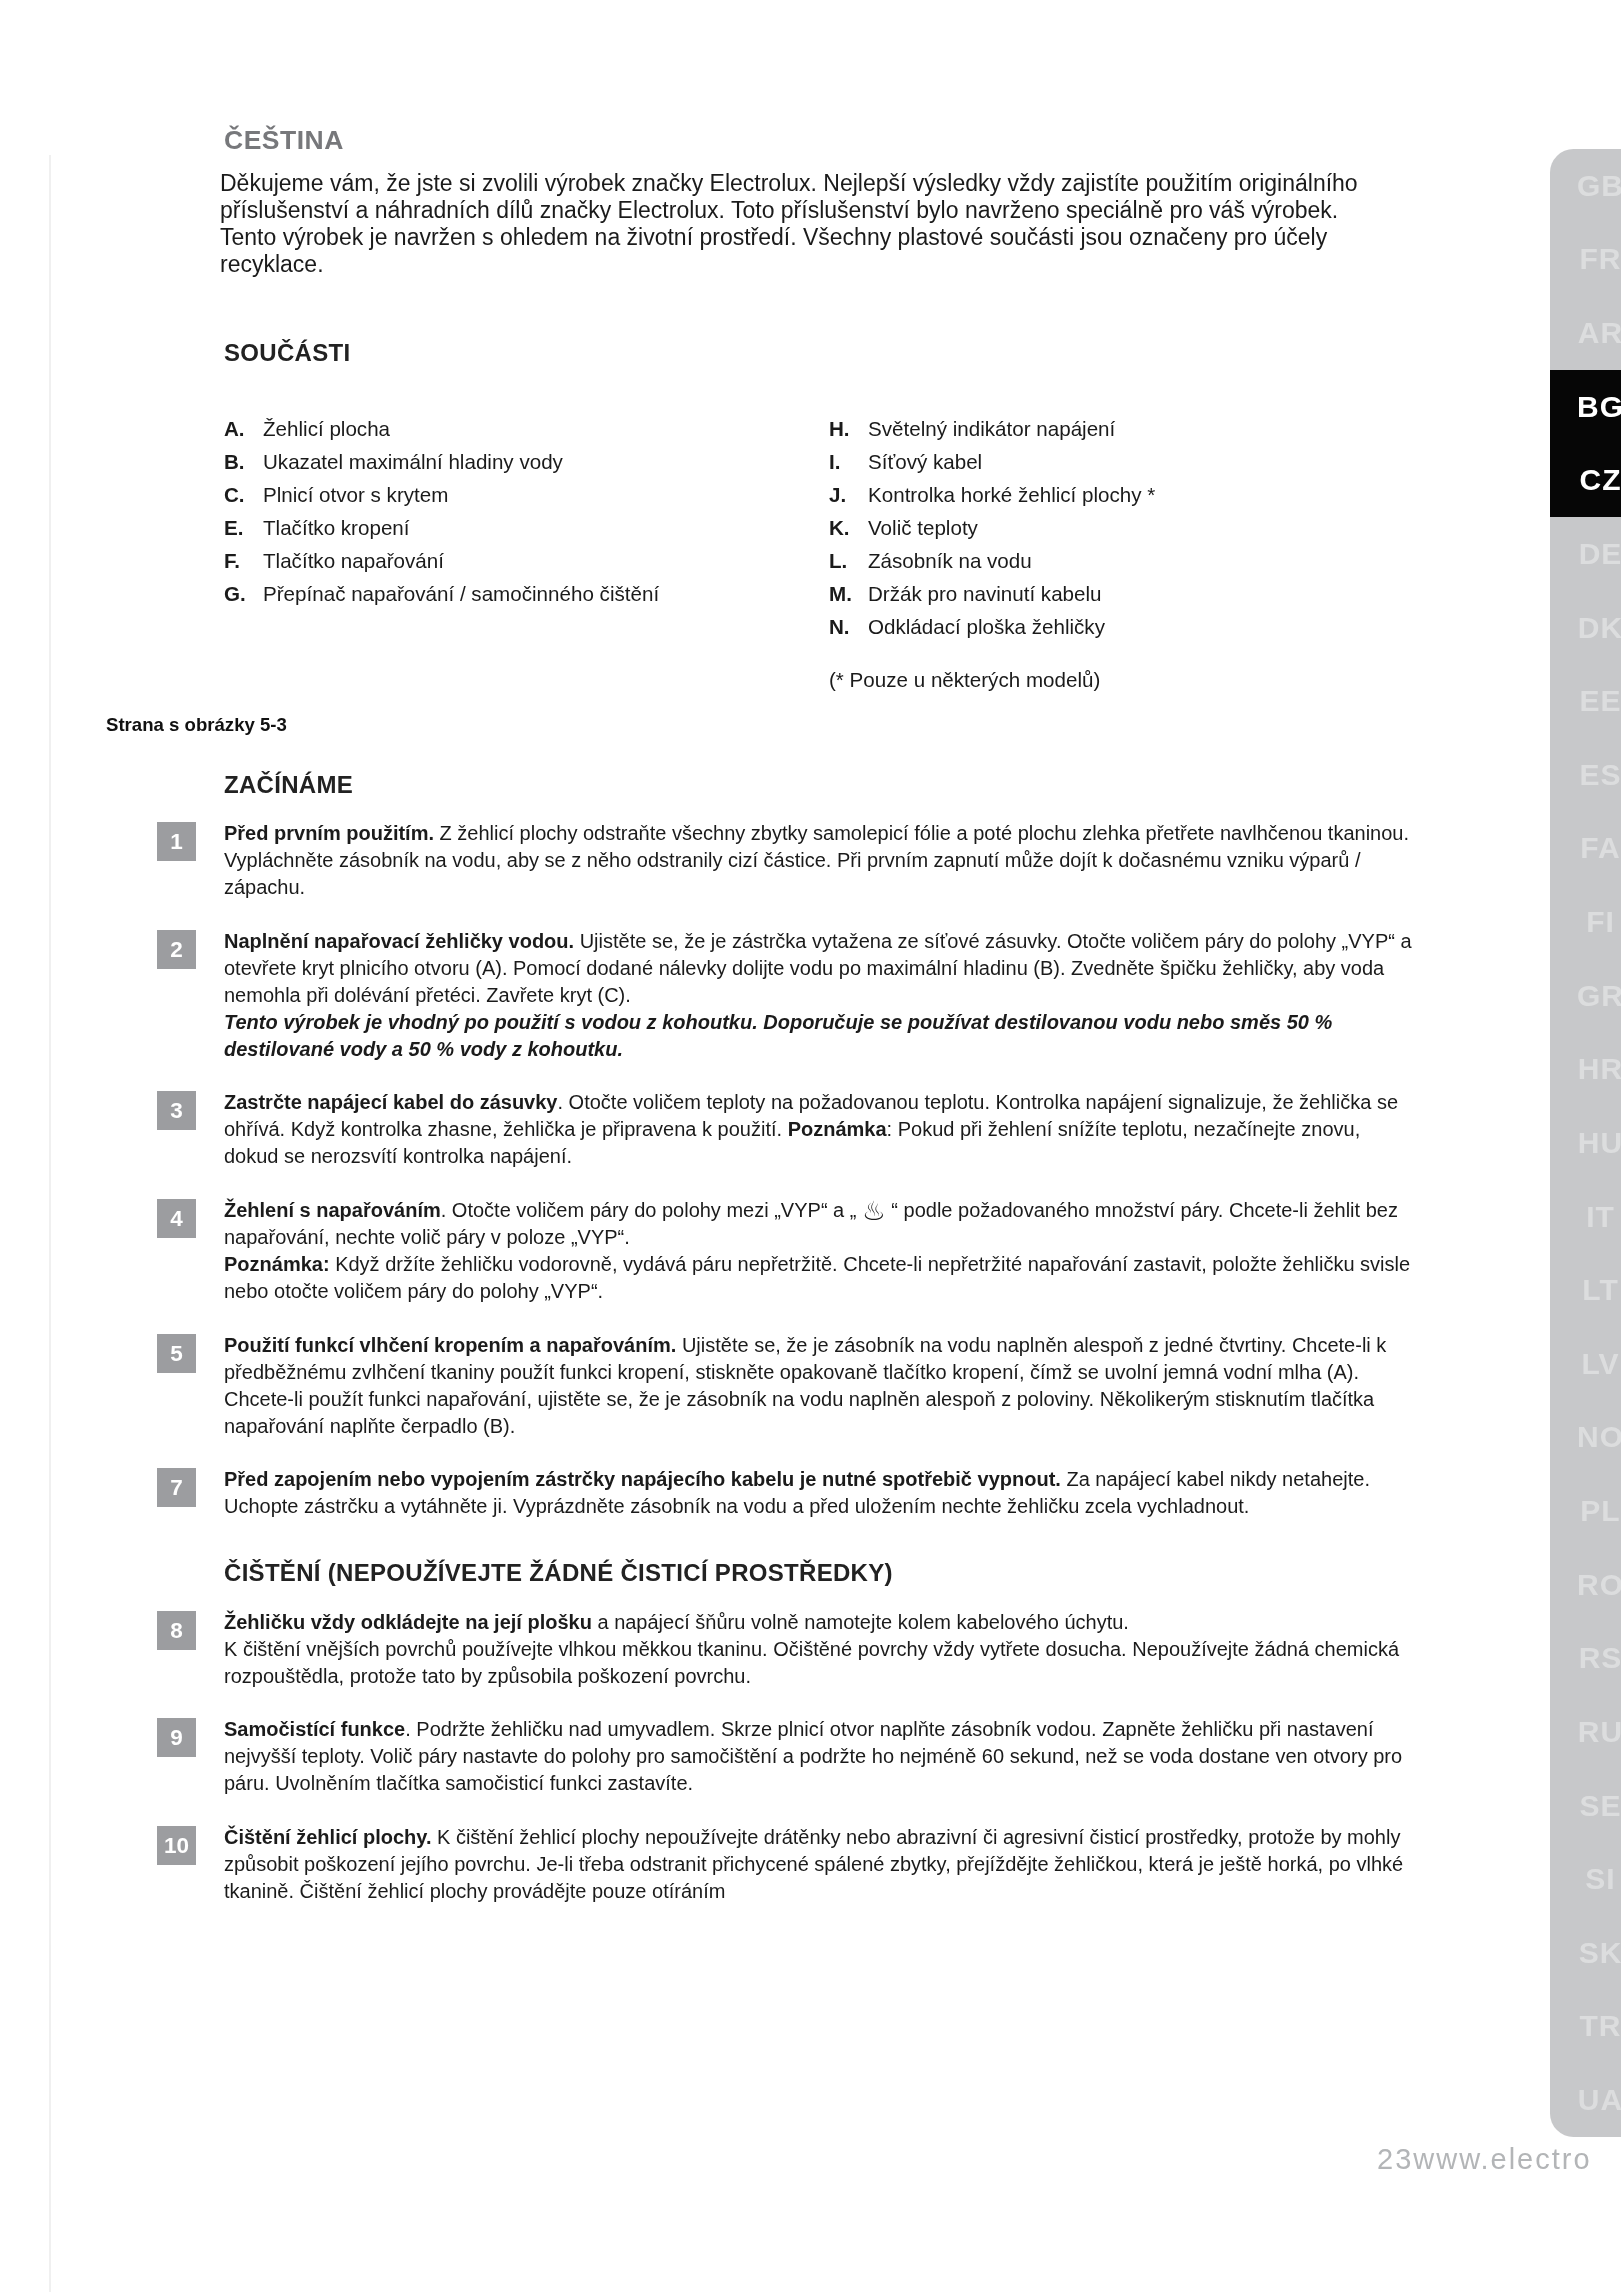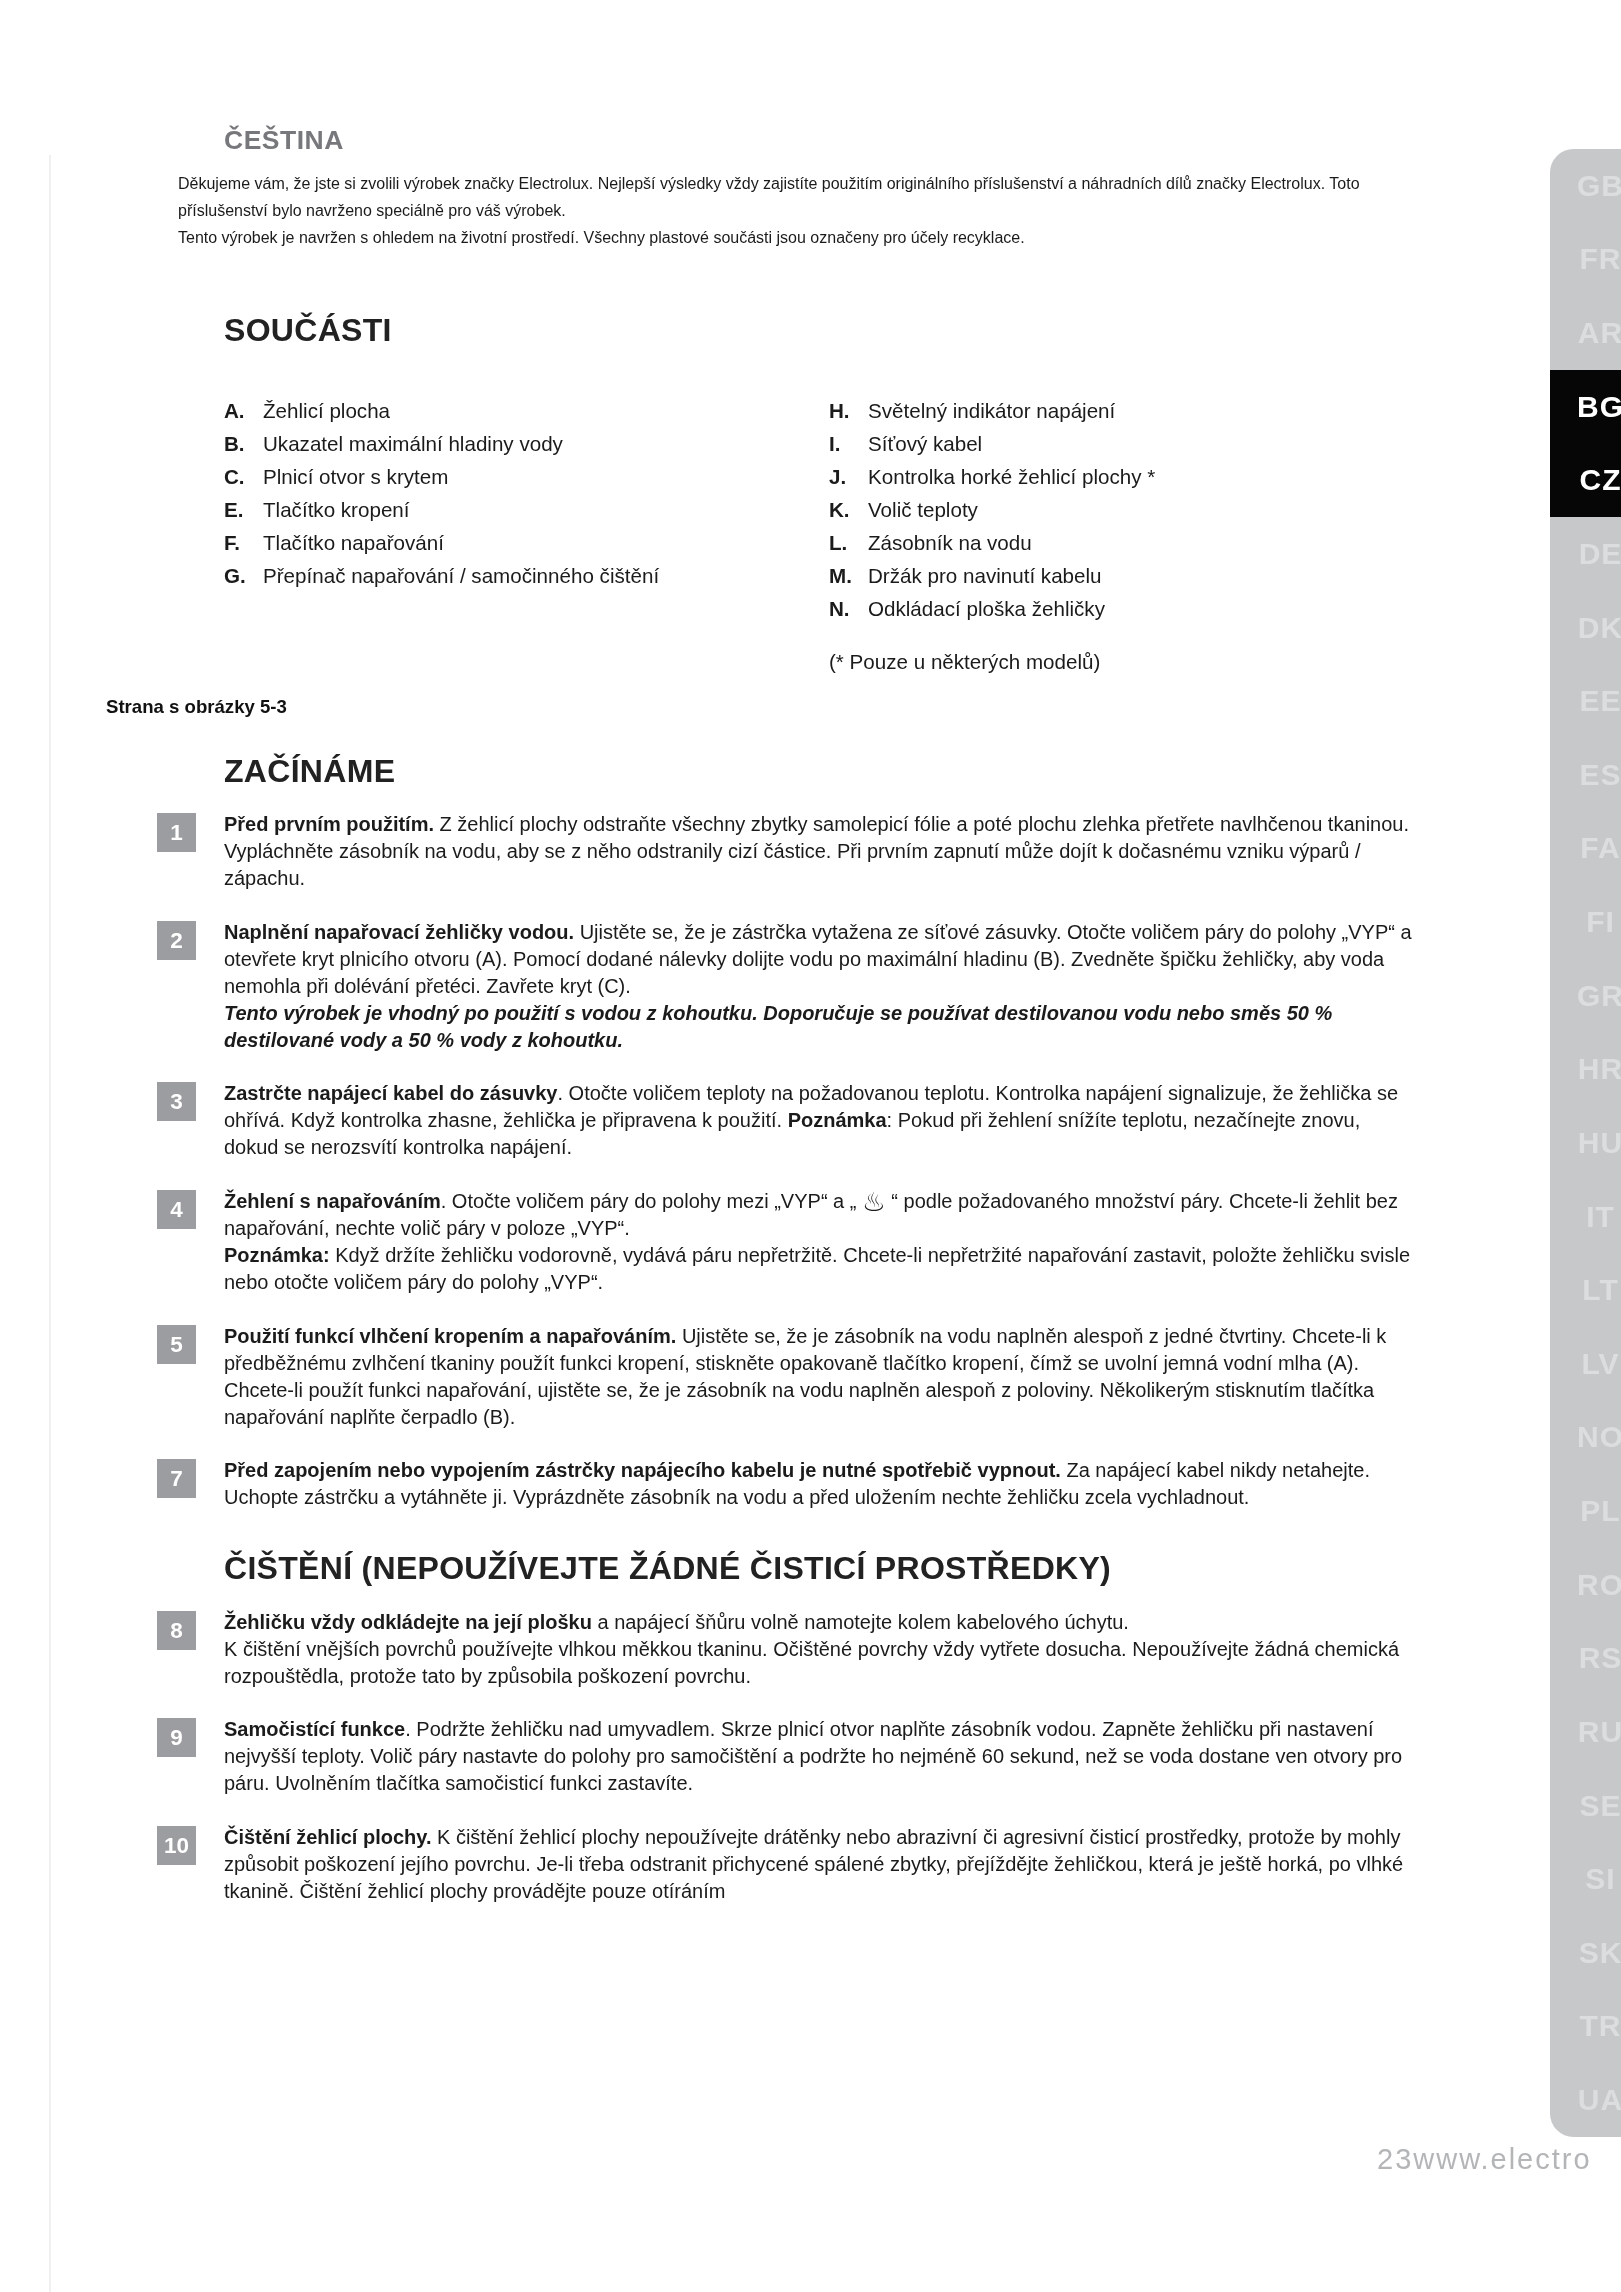--- a/index.html
+++ b/index.html
@@ -3,22 +3,22 @@
 <meta charset="utf-8">
 <style>
   html,body{margin:0;padding:0;background:#ffffff;}
   .page{
     position:relative;width:1621px;height:2293px;background:#ffffff;overflow:hidden;
     font-family:"Liberation Sans",sans-serif;color:#1b1b1b;
   }
   .fold{position:absolute;left:49px;top:155px;width:2px;height:2138px;background:#f0f0f0;}
   .content{position:absolute;left:106px;top:125px;width:1353px;}
   h1.lang-title{font-size:26.5px;font-weight:bold;color:#77787b;margin:0 0 13.7px 118px;letter-spacing:0.5px;}
-  p.intro{margin:0 0 0 72px;width:1198px;font-size:16px;line-height:27px;}
-  h2.sec{font-size:32px;font-weight:bold;color:#222;margin:0 0 0 118px;letter-spacing:0.3px;}
+  p.intro{margin:0 0 0 114px;width:1198px;font-size:23px;line-height:27px;}
+  h2.sec{font-size:24px;font-weight:bold;color:#222;margin:0 0 0 118px;letter-spacing:0.3px;}
   #components-heading{margin-top:61px;margin-bottom:23.5px;}
   .parts{margin-left:118px;display:flex;margin-top:45px;}
   .col-left{width:605px;}
   .part{font-size:20.6px;line-height:33px;white-space:nowrap;}
   .part b{display:inline-block;min-width:39px;}
   .footnote{margin-top:25.5px;font-size:20.6px;}
   .page-ref{margin:21.6px 0 0 0;font-size:18.6px;font-weight:bold;color:#111;}
   #getting-started-heading{margin-top:35px;margin-bottom:21.6px;}
   #cleaning-heading{margin-top:39px;margin-bottom:21.6px;}
   .step{position:relative;margin:0 0 26.5px 51px;padding-left:67px;width:1194px;font-size:20px;line-height:27px;}

